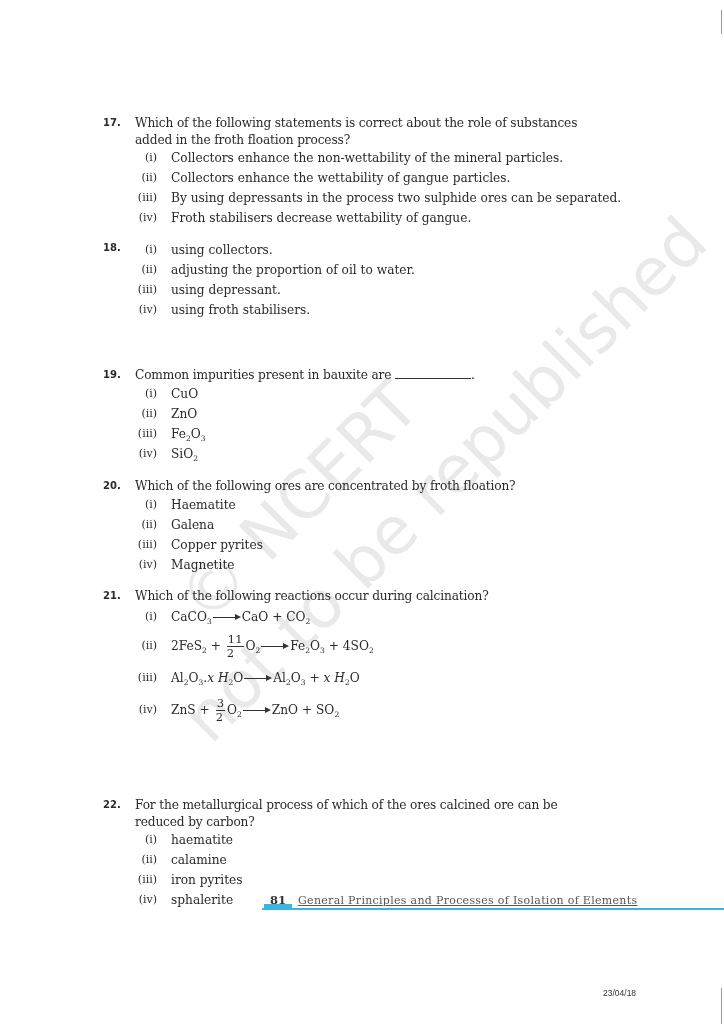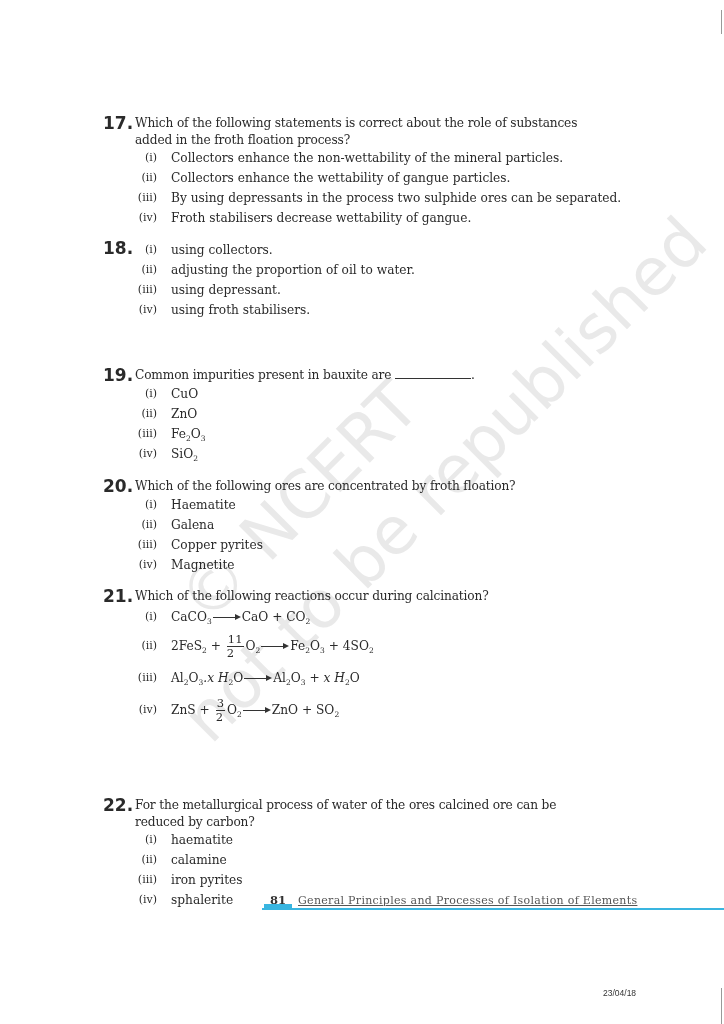--- a/index.html
+++ b/index.html
@@ -1,20 +1,20 @@
 <!DOCTYPE html>
 <html><head>
 <meta charset="utf-8">
 <style>
   html, body { margin:0; padding:0; }
   body { width:724px; height:1024px; background:#ffffff; position:relative; overflow:hidden;
          font-family:"DejaVu Serif", "Liberation Serif", serif; color:#2a2a2a; }
   .page { position:absolute; left:0; top:0; width:724px; height:1024px; }
   .q { position:absolute; left:103px; width:500px; font-size:12.2px; line-height:16.5px; }
-  .qnum { position:absolute; left:0; top:0; font-family:"DejaVu Sans", sans-serif; font-weight:bold; font-size:17px;text-align:right; }
+  .qnum { position:absolute; left:0; top:0; font-family:"DejaVu Sans", sans-serif; font-weight:bold; font-size:10px;text-align:right; }
   .qtext { margin-left:32px; letter-spacing:-0.15px; }
   .opt { position:relative; height:20px; line-height:20px; }
   .opt .lbl { position:absolute; left:32px; width:22px; text-align:right; font-size:11px; }
   .opt .txt { position:absolute; left:68px; white-space:nowrap; }
   .opt.tall { height:34px; line-height:34px; }
   sub { font-size:7.5px; vertical-align:-3px; line-height:0; }
   .blank { display:inline-block; border-bottom:1px solid #333; width:88px; height:10px; vertical-align:baseline; }
   .blank.b2 { width:76px; }
   .arrow { display:inline-block; width:30px; position:relative; height:10px; vertical-align:middle; }
   .arrow::before { content:""; position:absolute; left:1px; right:3px; top:5px; border-top:1px solid #333; }
@@ -143,21 +143,21 @@
       <span class="txt"><span>Al</span><sub>2</sub><span>O</span><sub>3</sub><i>.x H</i><sub>2</sub><span>O</span><span class="arrow"></span><span>Al</span><sub>2</sub><span>O</span><sub>3</sub><i> + x H</i><sub>2</sub><span>O</span></span>
       </div>
     <div class="opt tall">
         <span class="lbl">(iv)</span>
       <span class="txt"><span>ZnS + </span><span class="frac"><span class="num">3</span><span class="den">2</span></span><span>O</span><sub>2</sub><span class="arrow"></span><span>ZnO + SO</span><sub>2</sub></span>
       </div>
   </div>
 
   <div class="q" style="top:750px;margin-top:47px;">
     <span class="qnum">22.</span>
-    <div class="qtext">For the metallurgical process of water of the ores calcined ore can be reduced by carbon?</div>
+    <div class="qtext">For the metallurgical process of which of the ores calcined ore can be reduced by carbon?</div>
     <div class="opt">
         <span class="lbl">(i)</span>
         <span class="txt">haematite</span>
       </div>
     <div class="opt">
         <span class="lbl">(ii)</span>
         <span class="txt">calamine</span>
       </div>
     <div class="opt">
         <span class="lbl">(iii)</span>

